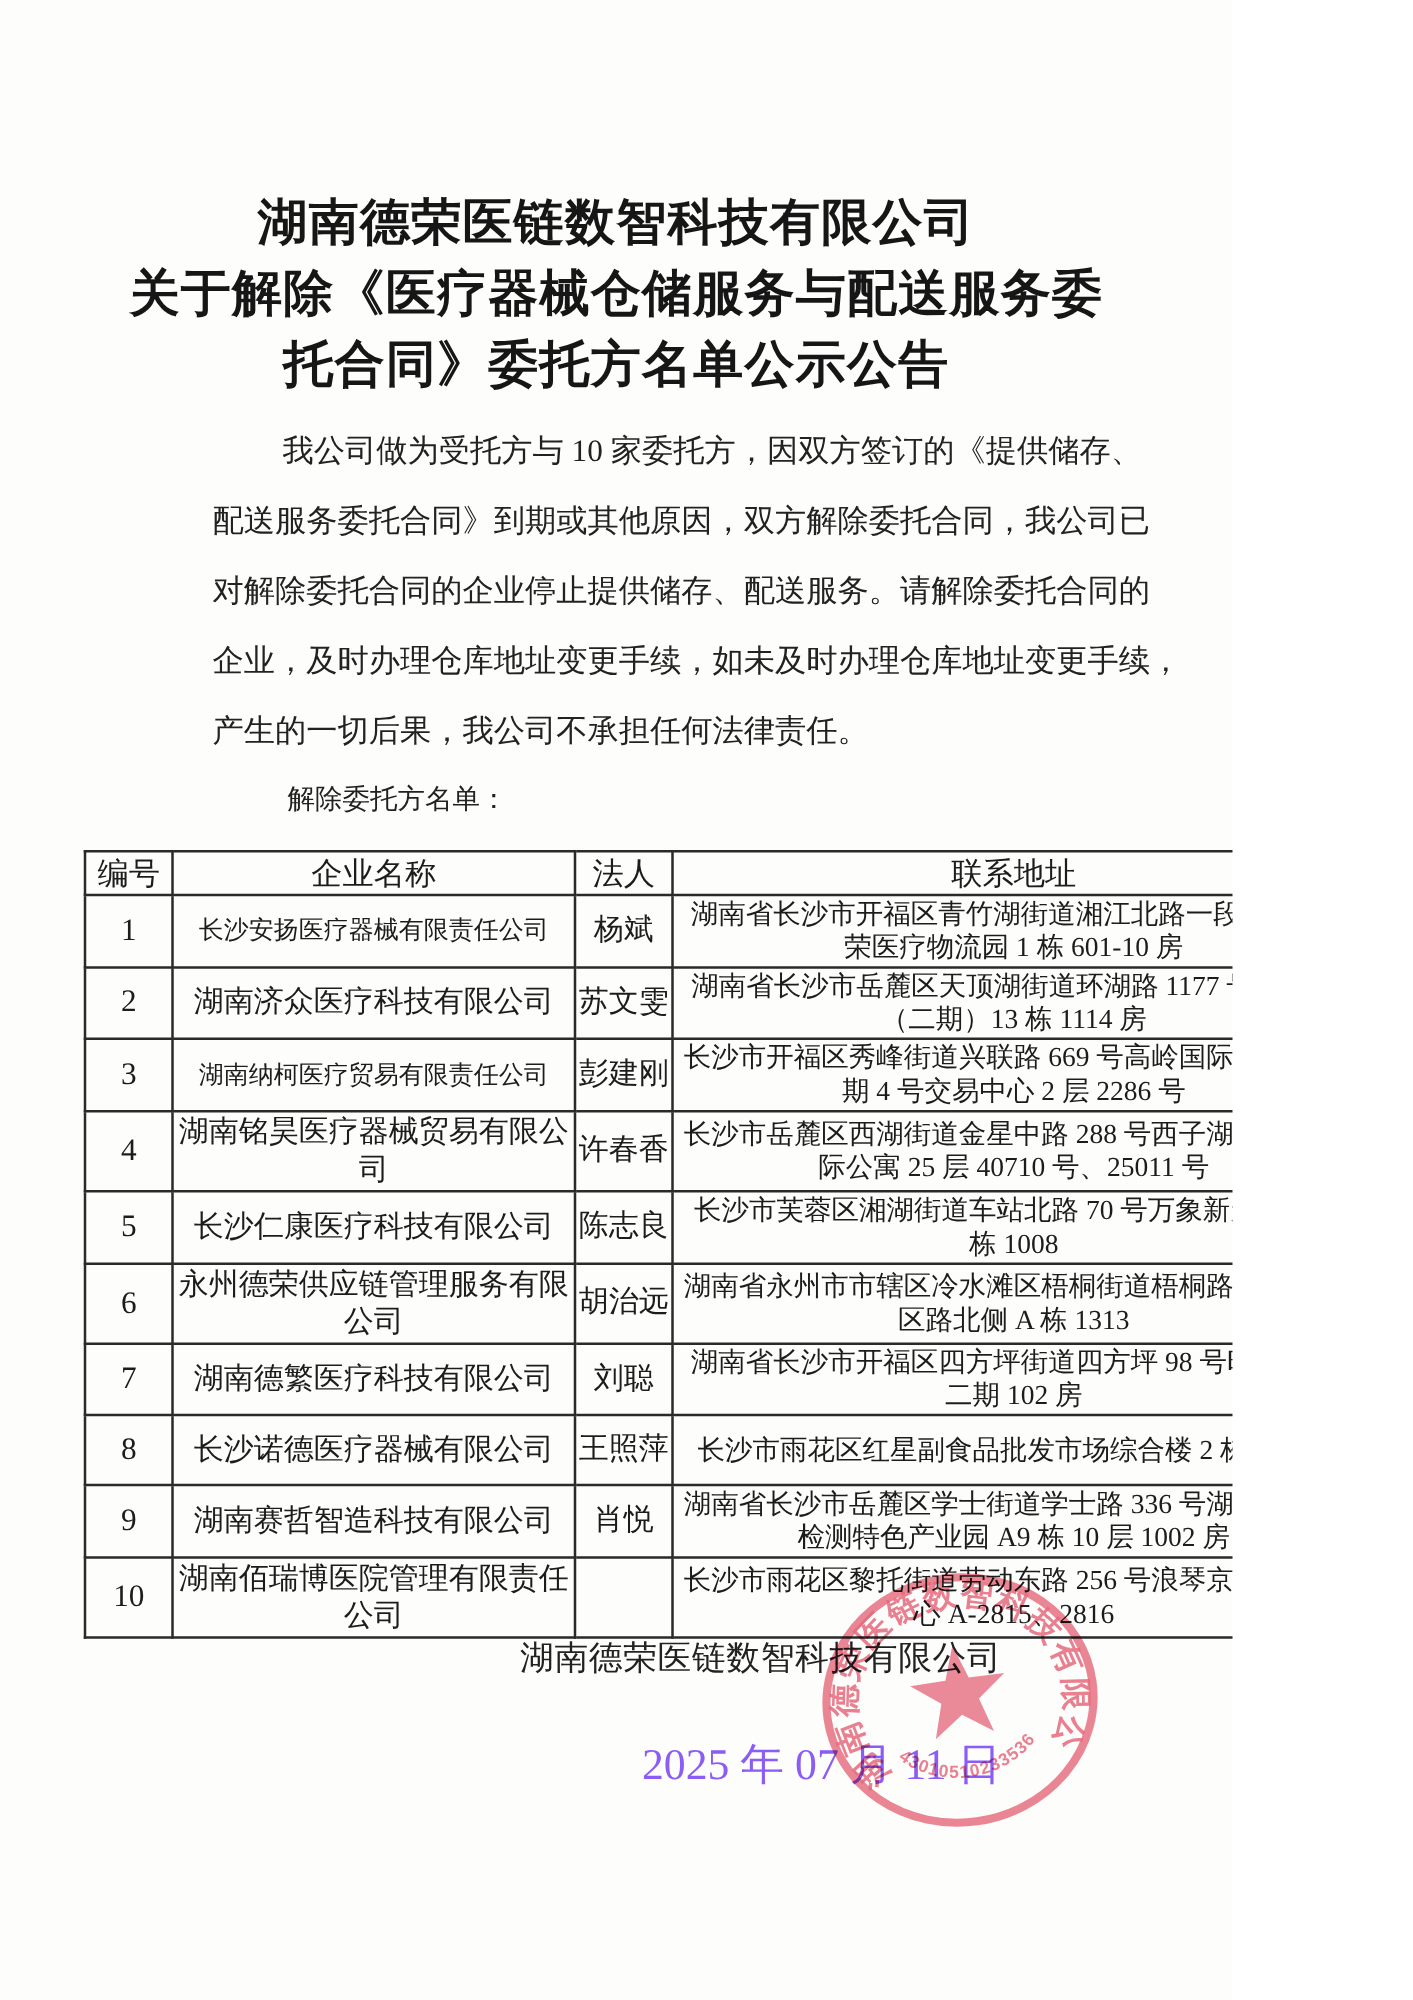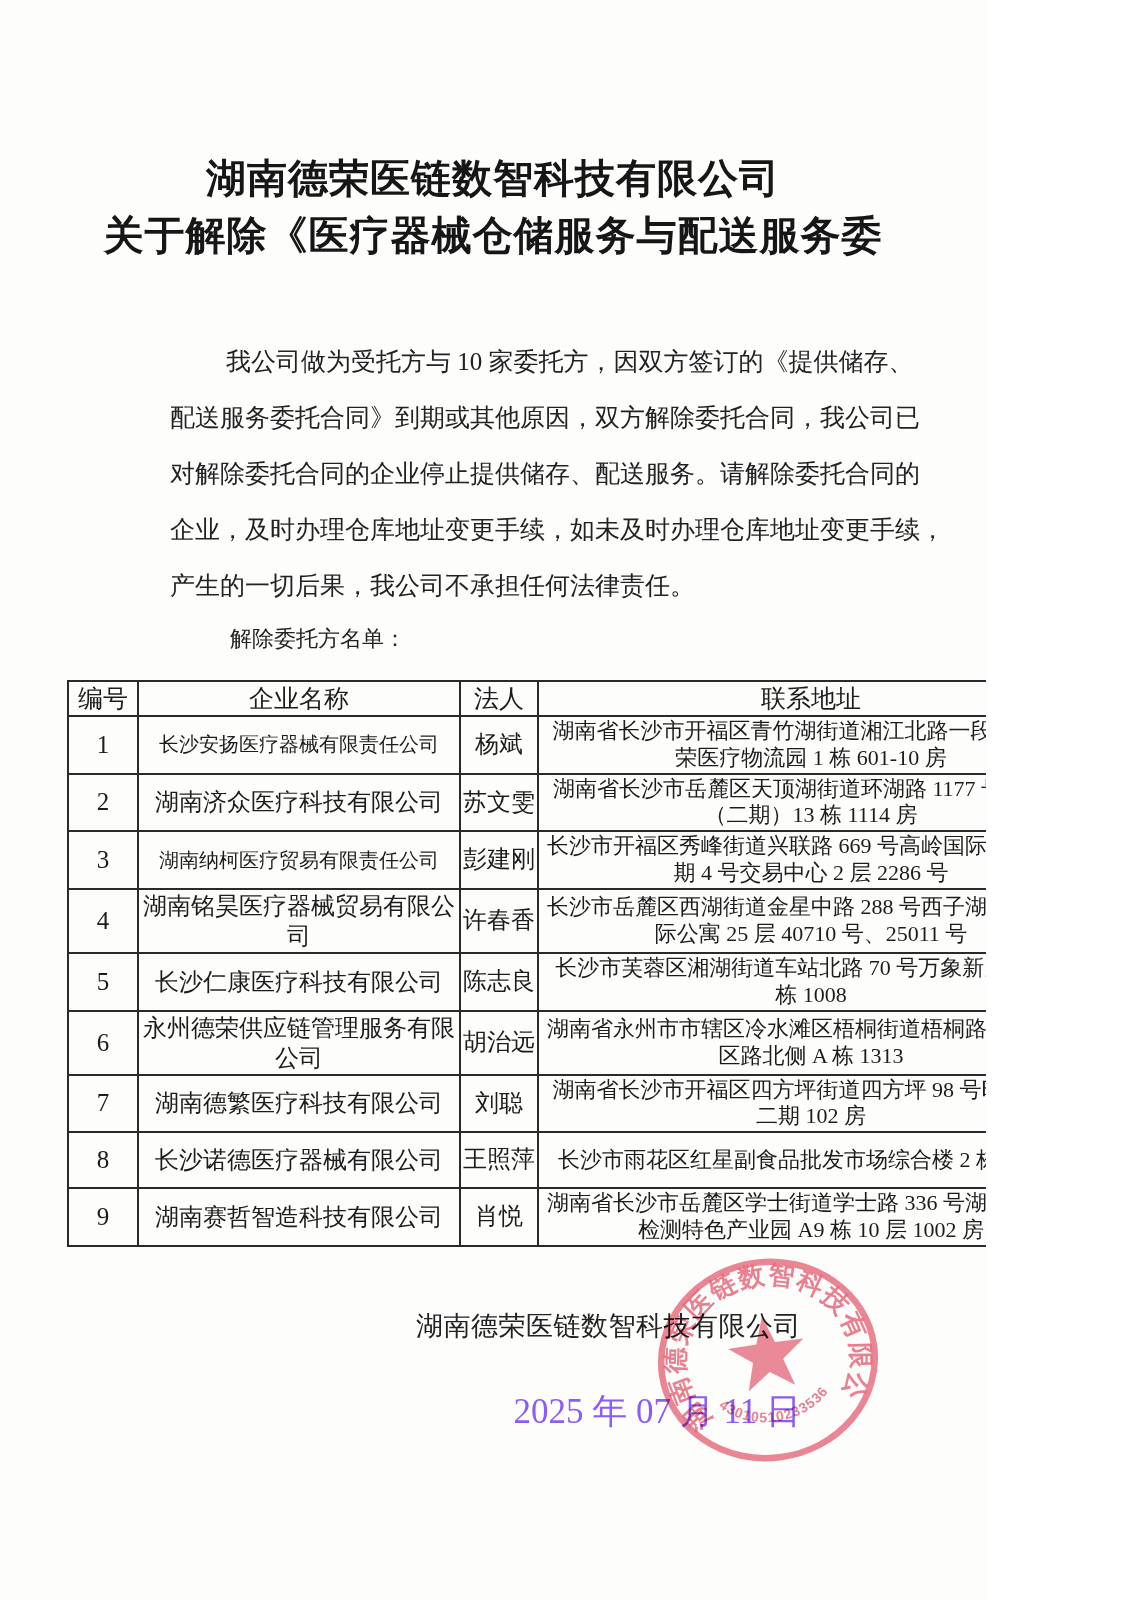--- a/index.html
+++ b/index.html
@@ -105,20 +105,21 @@
   }
 </style>
 </head>
 <body>
 
 <div class="page">
 
   <div class="title-block">
     <div>湖南德荣医链数智科技有限公司</div>
     <div>关于解除《医疗器械仓储服务与配送服务委</div>
+    <div>托合同》委托方名单公示公告</div>
   </div>
 
   <div class="body-block">
     <div class="body-line indent">我公司做为受托方与 10 家委托方，因双方签订的《提供储存、</div>
     <div class="body-line">配送服务委托合同》到期或其他原因，双方解除委托合同，我公司已</div>
     <div class="body-line">对解除委托合同的企业停止提供储存、配送服务。请解除委托合同的</div>
     <div class="body-line">企业，及时办理仓库地址变更手续，如未及时办理仓库地址变更手续，</div>
     <div class="body-line">产生的一切后果，我公司不承担任何法律责任。</div>
   </div>
 
@@ -184,20 +185,26 @@
         <td class="cell-no">8</td>
         <td class="cell-company">长沙诺德医疗器械有限公司</td>
         <td class="cell-legal">王照萍</td>
         <td class="cell-address">长沙市雨花区红星副食品批发市场综合楼 2 栋 529 房</td>
       </tr>
       <tr class="data-row">
         <td class="cell-no">9</td>
         <td class="cell-company">湖南赛哲智造科技有限公司</td>
         <td class="cell-legal">肖悦</td>
         <td class="cell-address">湖南省长沙市岳麓区学士街道学士路 336 号湖南省检验检测特色产业园 A9 栋 10 层 1002 房</td>
+      </tr>
+      <tr class="data-row">
+        <td class="cell-no">10</td>
+        <td class="cell-company">湖南佰瑞博医院管理有限责任公司</td>
+        <td class="cell-legal"></td>
+        <td class="cell-address">长沙市雨花区黎托街道劳动东路 256 号浪琴京武商务中心 A-2815、2816</td>
       </tr>
     </tbody>
   </table>
 
   <div class="signature-company">湖南德荣医链数智科技有限公司</div>
   <div class="signature-date">2025 年 07 月 11 日</div>
 
   <svg class="seal" viewBox="0 0 246 226" aria-hidden="true">
     <g transform="rotate(-8 123 112)" fill="none">
       <ellipse cx="123" cy="112" rx="107" ry="98" stroke="#e4566d" stroke-width="6.5" opacity="0.82"></ellipse>

